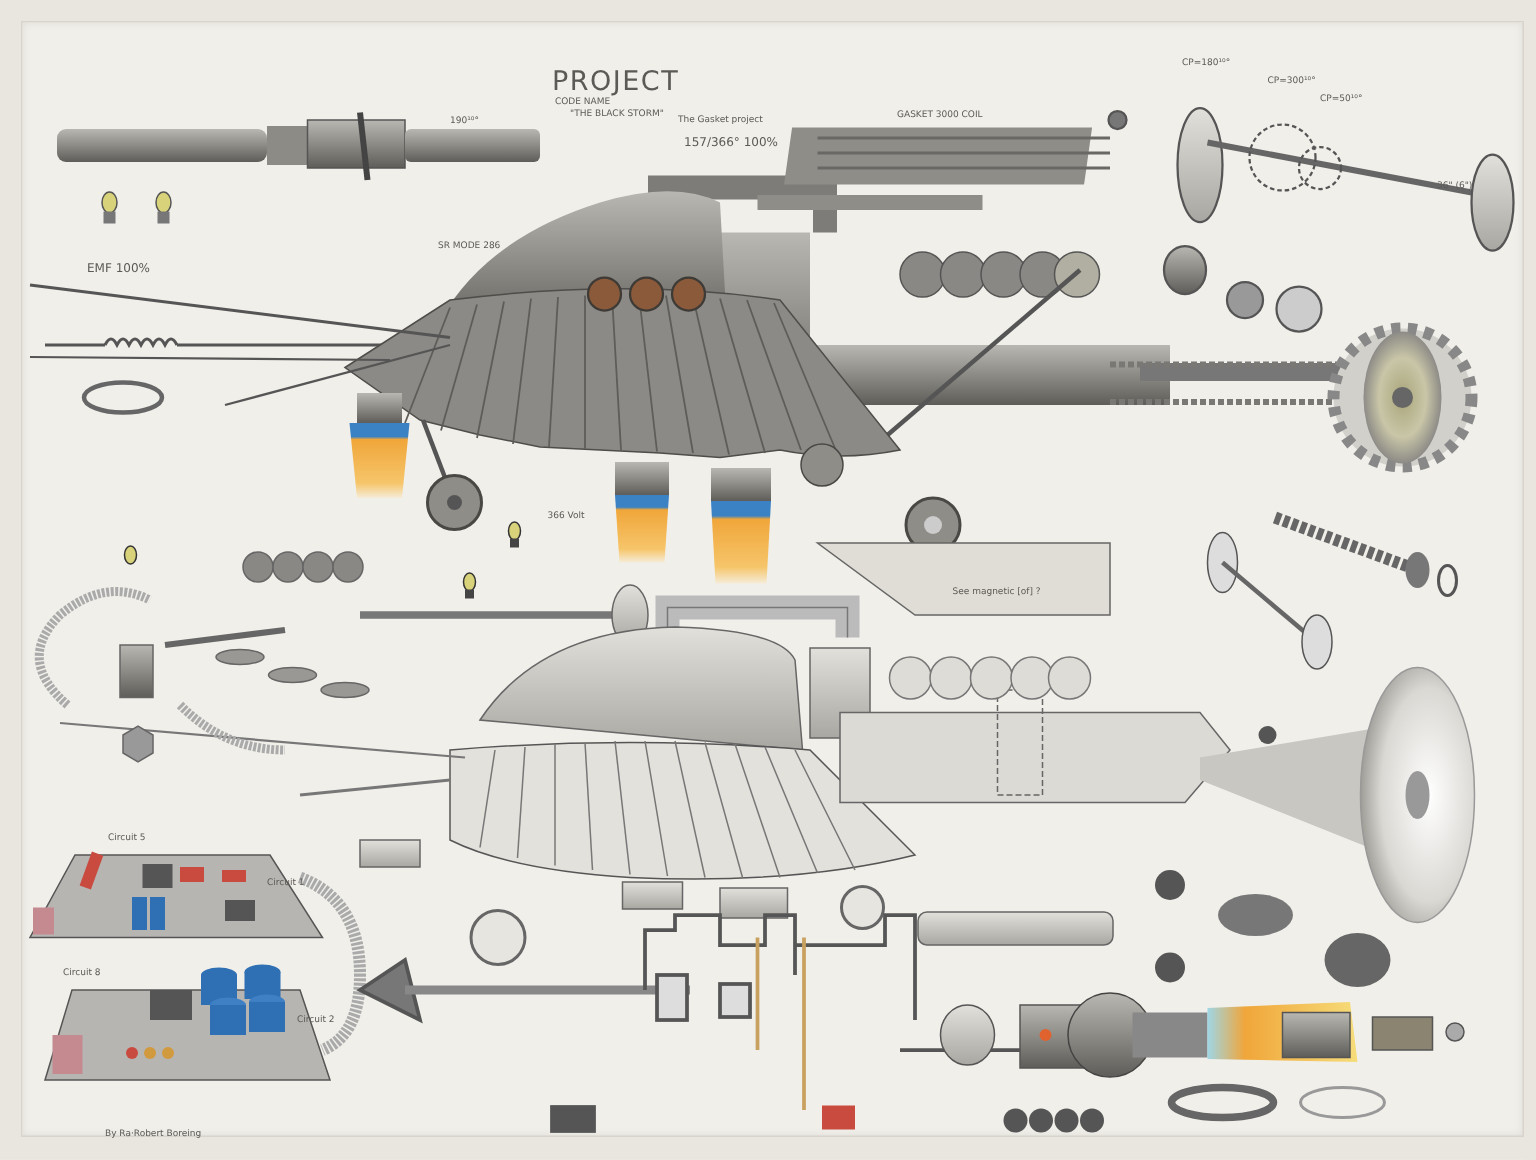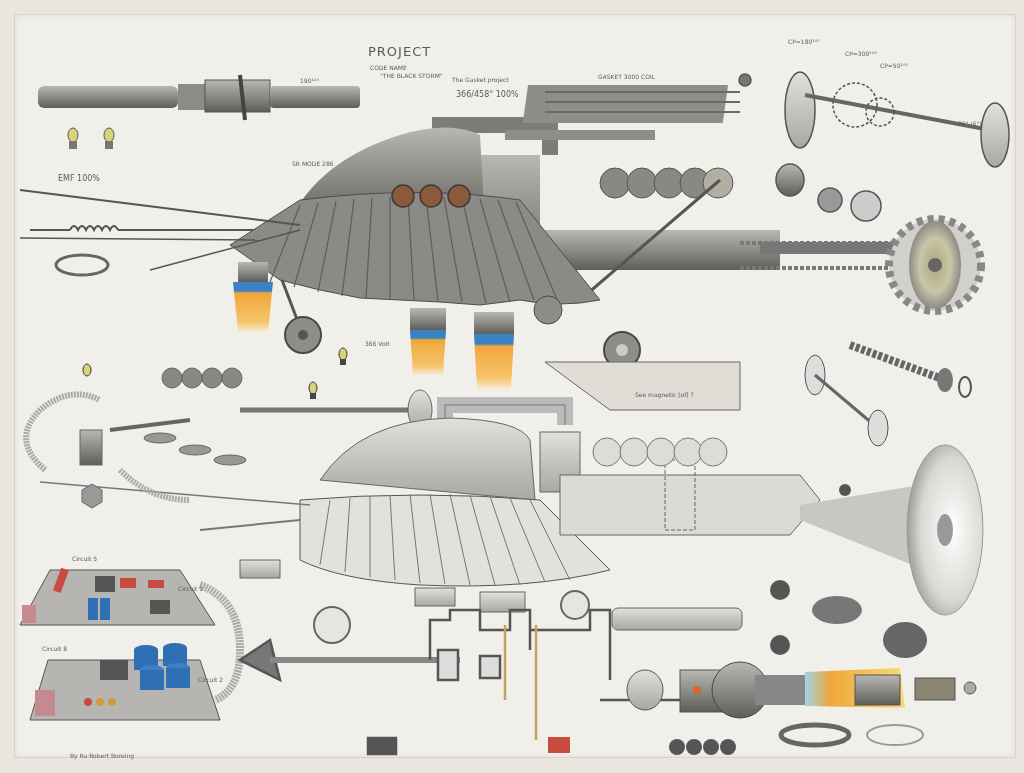--- a/index.html
+++ b/index.html
@@ -1,20 +1,20 @@
 <!DOCTYPE html>
 <html><head>
 <meta charset="utf-8">
 <style>
   html,body{margin:0;padding:0;background:#e9e6df;}
   #canvas{position:relative;width:1024px;height:773px;overflow:hidden;background:#e9e6df;font-family:"DejaVu Sans",sans-serif;}
   .paper{position:absolute;left:14px;top:14px;width:1000px;height:742px;background:#f1efea;border:1px solid #d8d4cb;box-shadow:0 0 6px rgba(0,0,0,0.08) inset;}
   .lbl{position:absolute;color:#5c5a56;font-family:"DejaVu Sans",sans-serif;white-space:nowrap;}
   .title{position:absolute;left:214px;top:36px;font-family:"DejaVu Sans",sans-serif;font-size:40px;letter-spacing:1px;color:transparent;-webkit-text-stroke:1.6px #6c6a66;font-weight:bold;}
-  .sub{font-size:13px;letter-spacing:1px;}
+  .sub{font-size:18px;letter-spacing:1px;}
   .tiny{font-size:6px;}
   .small{font-size:8px;}
   svg{position:absolute;left:0;top:0;}
 </style>
 </head>
 <body>
 
 <div id="canvas">
   <div class="paper"></div>
 
@@ -302,21 +302,21 @@
         <rect x="310" y="393" width="6" height="6" fill="#444"></rect>
       <ellipse cx="87" cy="370" rx="4" ry="6" fill="#d8d37a" stroke="#333"></ellipse>
     </g>
   </svg>
 
   <div class="lbl sub" style="left:368px;top:44px;">PROJECT</div>
   <div class="lbl tiny" style="left:370px;top:64px;">CODE NAME</div>
   <div class="lbl tiny" style="left:380px;top:72px;">"THE BLACK STORM"</div>
   <div class="lbl tiny" style="left:300px;top:77px;">190¹⁰°</div>
   <div class="lbl tiny" style="left:452px;top:76px;">The Gasket project</div>
-  <div class="lbl small" style="left:456px;top:90px;">366/458° 100%</div>
+  <div class="lbl small" style="left:456px;top:90px;">157/366° 100%</div>
   <div class="lbl small" style="left:42px;top:174px;padding-left:16px;">EMF 100%</div>
   <div class="lbl tiny" style="left:292px;top:160px;">SR MODE 286</div>
   <div class="lbl tiny" style="left:598px;top:73px;">GASKET 3000 COIL</div>
   <div class="lbl tiny" style="left:788px;top:38px;">CP=180¹⁰°</div>
   <div class="lbl tiny" style="left:845px;top:50px;">CP=300¹⁰°</div>
   <div class="lbl tiny" style="left:880px;top:62px;">CP=50¹⁰°</div>
   <div class="lbl tiny" style="left:958px;top:120px;">36" (6")</div>
   <div class="lbl tiny" style="left:365px;top:340px;">366 Volt</div>
   <div class="lbl tiny" style="left:635px;top:391px;">See magnetic [of] ?</div>
   <div class="lbl tiny" style="left:72px;top:555px;">Circuit 5</div>

